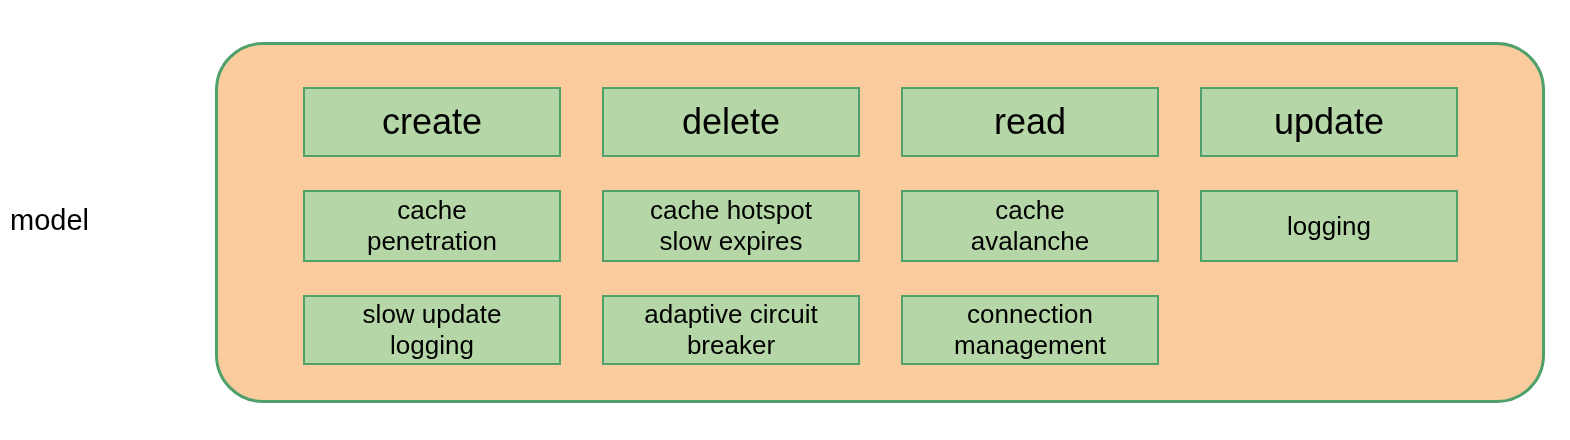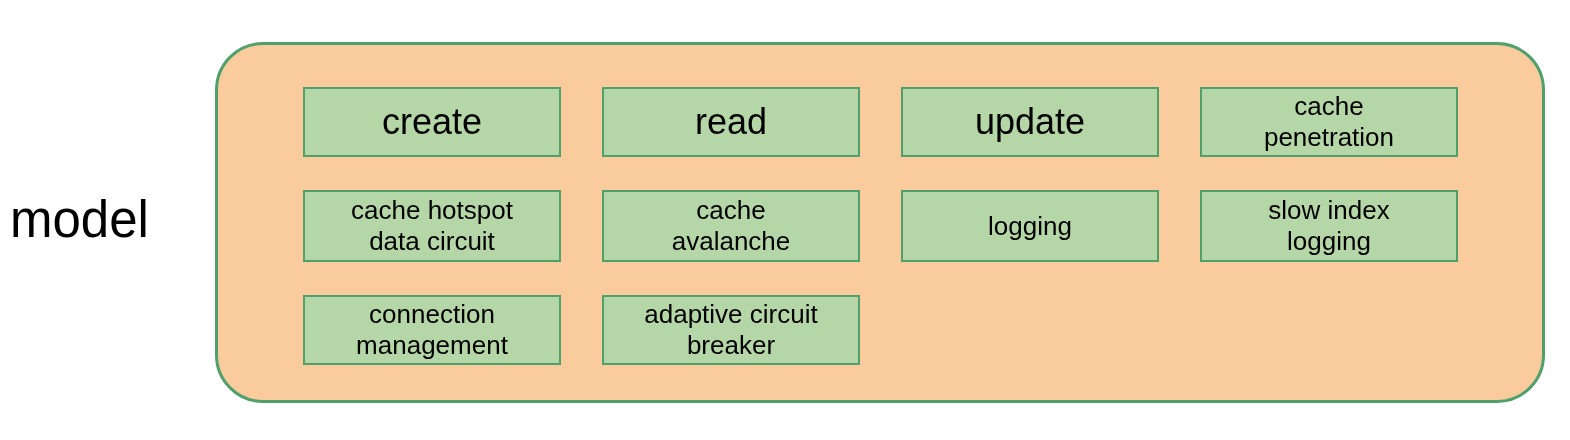--- a/index.html
+++ b/index.html
@@ -21,22 +21,22 @@
   }
   .stage {
     position: relative;
     width: 1570px;
     height: 440px;
     background: #ffffff;
   }
   .model-label {
     position: absolute;
     left: 10px;
-    top: 192px;
-    font-size: 51px;
+    top: 205px;
+    font-size: 29px;
     line-height: 1.1;
     color: var(--text);
     white-space: nowrap;
   }
   .container {
     position: absolute;
     left: 215px;
     top: 42px;
     width: 1330px;
     height: 361px;
@@ -78,34 +78,35 @@
 <body>
 
 <div class="stage">
 
   <div class="model-label">model</div>
 
   <div class="container">
     <div class="grid">
 
       <div class="node lg">create</div>
+      <div class="node lg">delete</div>
       <div class="node lg">read</div>
       <div class="node lg">update</div>
 
       <div class="node">cache
 penetration</div>
       <div class="node">cache hotspot
-data circuit</div>
+slow expires</div>
       <div class="node">cache
 avalanche</div>
 
       <div class="node">logging</div>
-      <div class="node">slow index
+      <div class="node">slow update
 logging</div>
+      <div class="node">adaptive circuit
+breaker</div>
       <div class="node">connection
 management</div>
-      <div class="node">adaptive circuit
-breaker</div>
 
     </div>
   </div>
 
 </div>
 
 </body></html>

